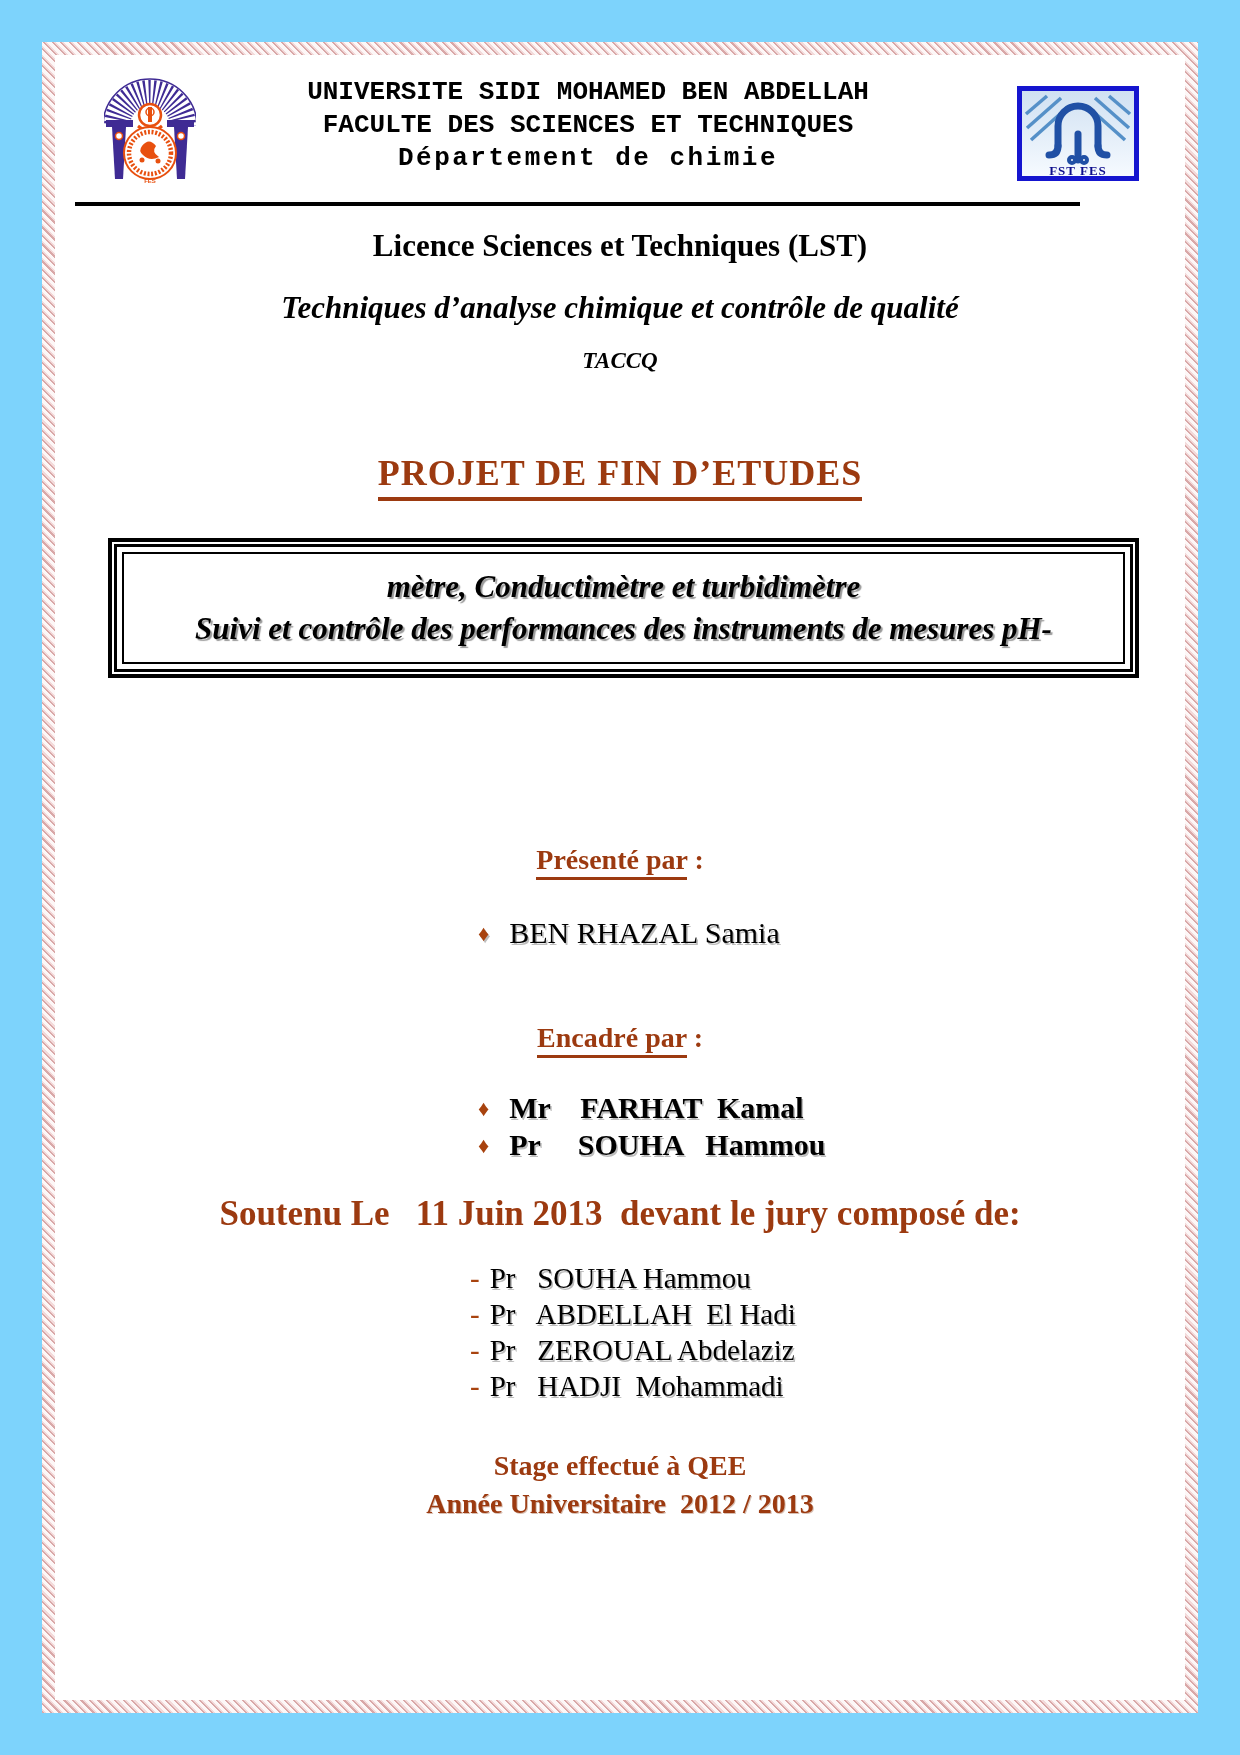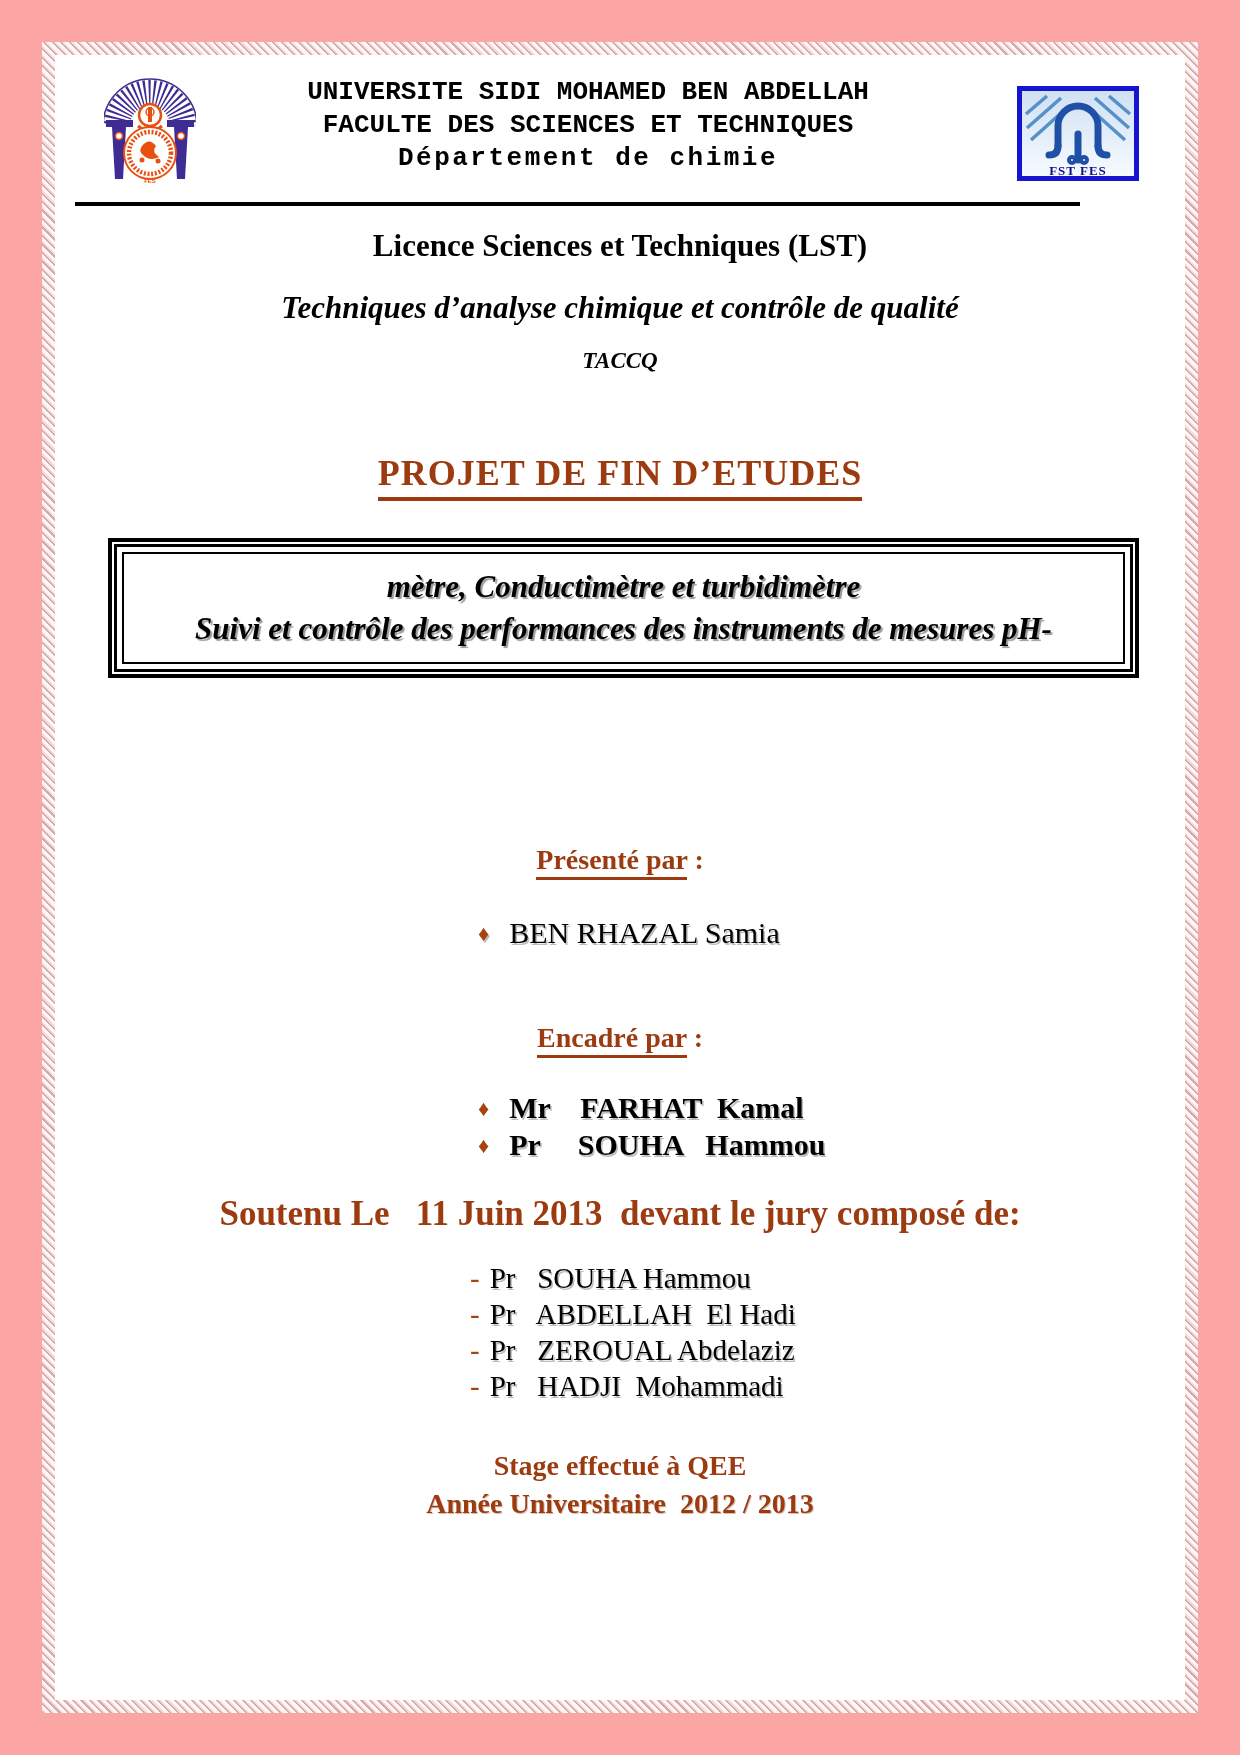--- a/index.html
+++ b/index.html
@@ -1,16 +1,16 @@
 <!DOCTYPE html>
 <html><head>
 <meta charset="utf-8">
 <style>
   html,body{margin:0;padding:0;background:#ffffff;}
-  .page{position:relative;width:1240px;height:1755px;background:#fca5a5;overflow:hidden;
+  .page{position:relative;width:1240px;height:1755px;background:#7dd3fc;overflow:hidden;
         font-family:"Liberation Serif", serif;color:#000;}
   
   .frame{position:absolute;left:42px;top:42px;right:42px;bottom:42px;
          background:repeating-linear-gradient(45deg,#d9a8a8 0 1.5px,#f3dada 1.5px 3px,#fdf7f7 3px 6px);}
   .frame-inner{position:absolute;left:13px;top:13px;right:13px;bottom:13px;background:#ffffff;}
   .abs{position:absolute;}
   .centerband{left:55px;right:55px;text-align:center;}
   .pre{white-space:pre;}
   
   .hdr-text{left:268px;top:76px;width:640px;text-align:center;

